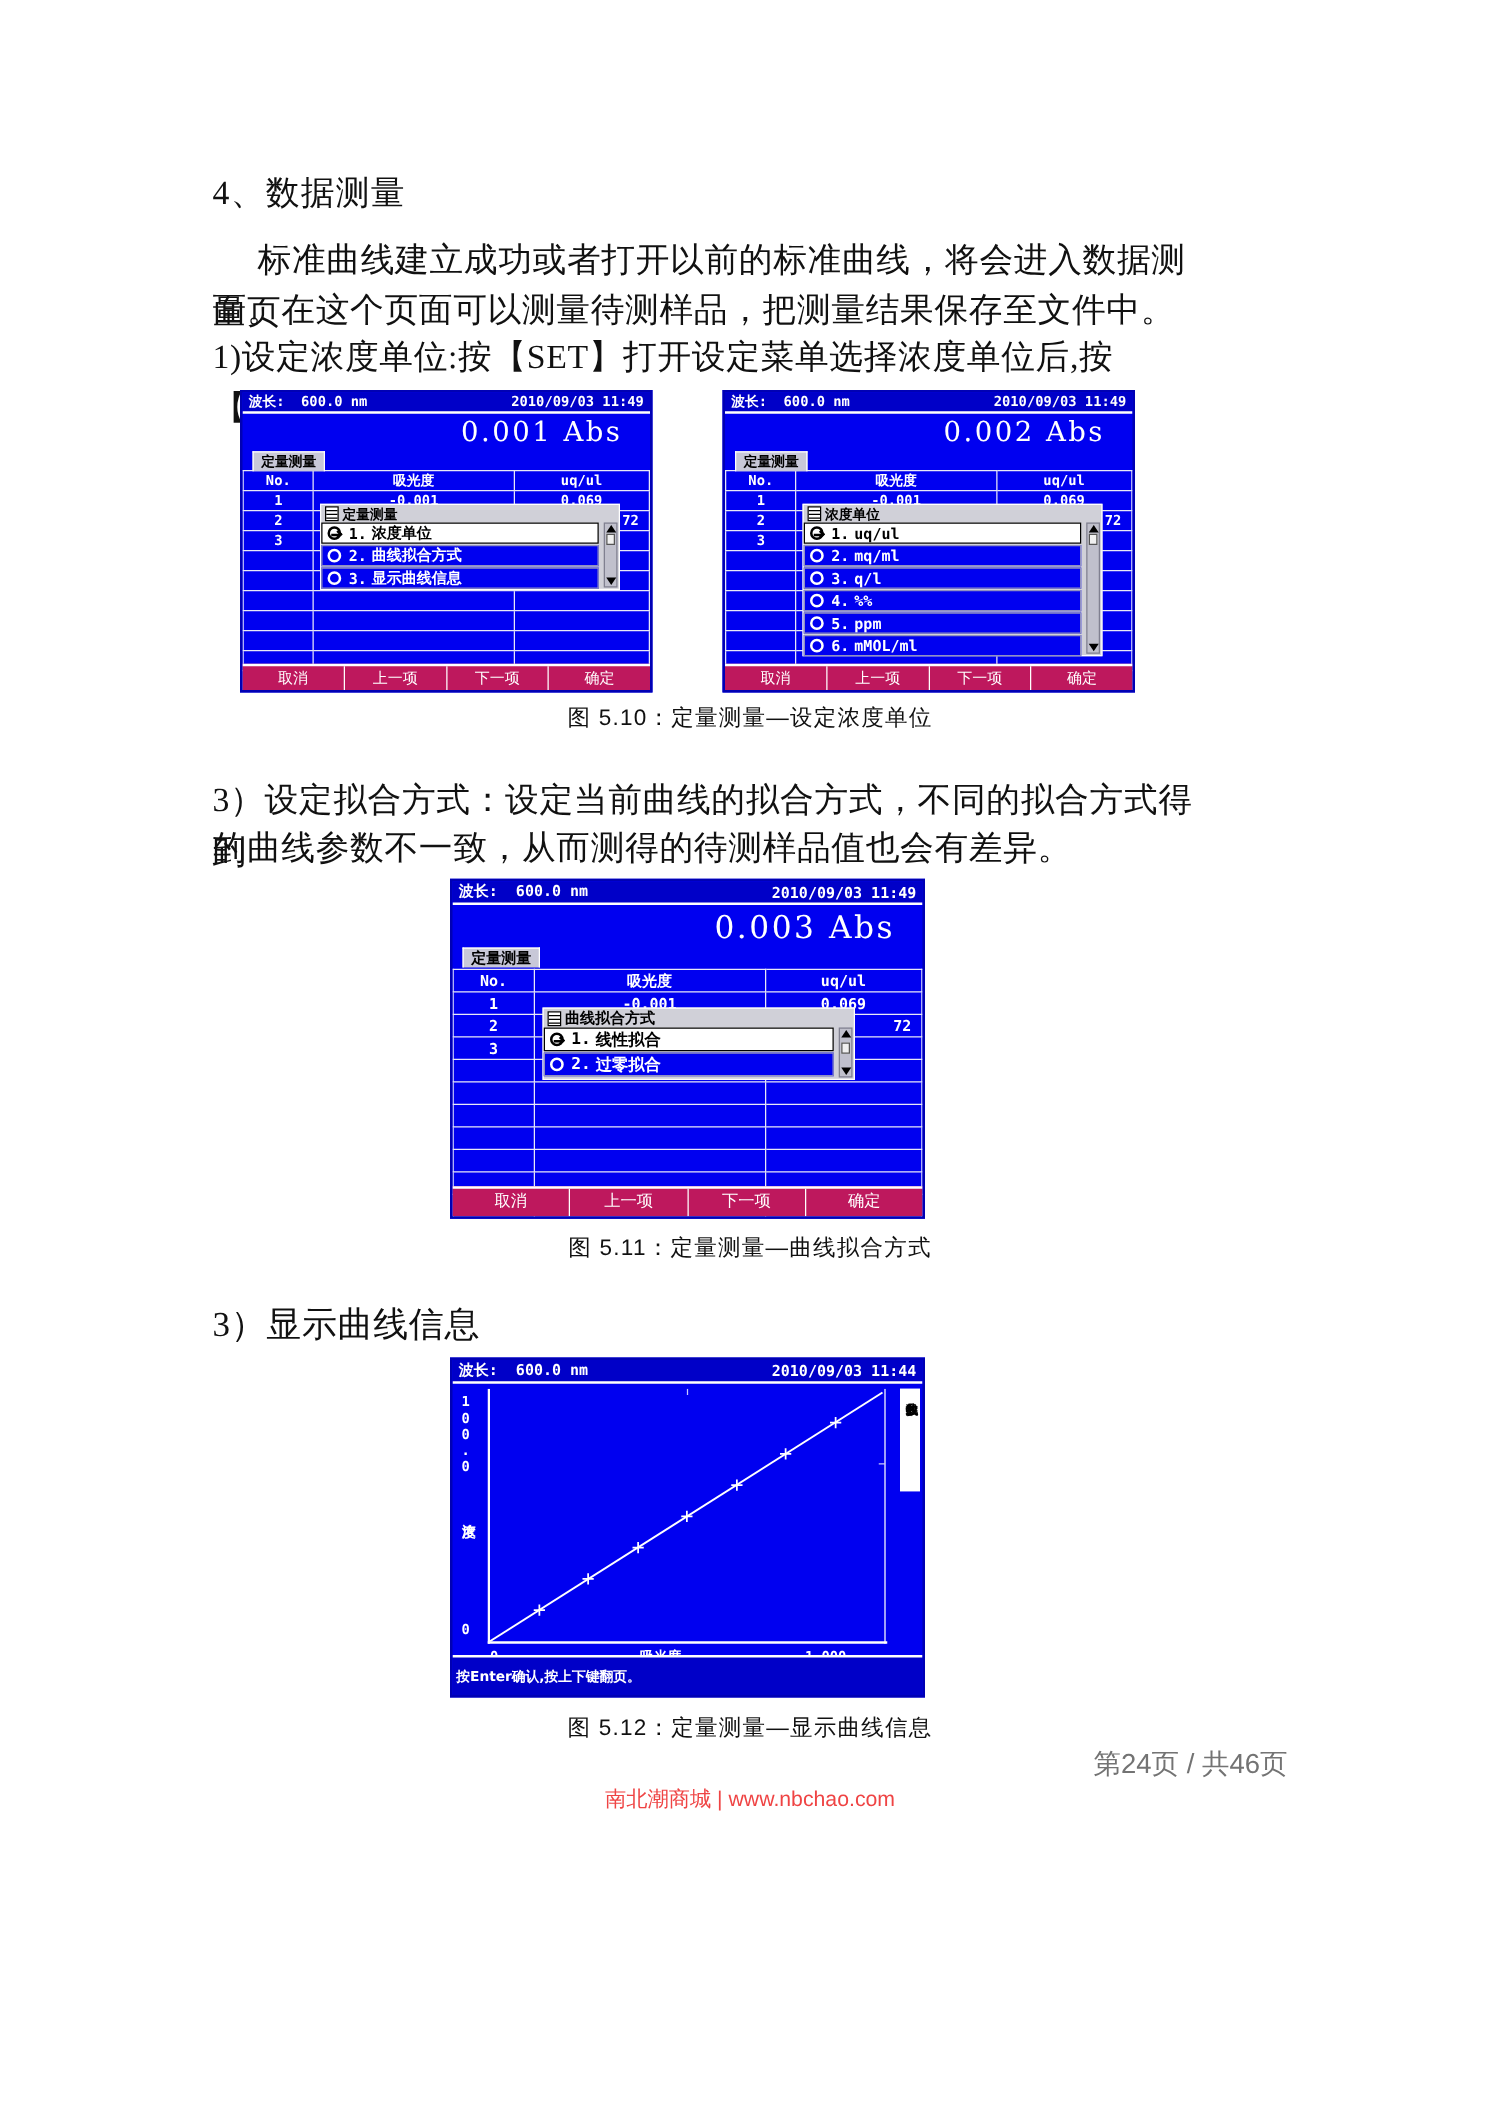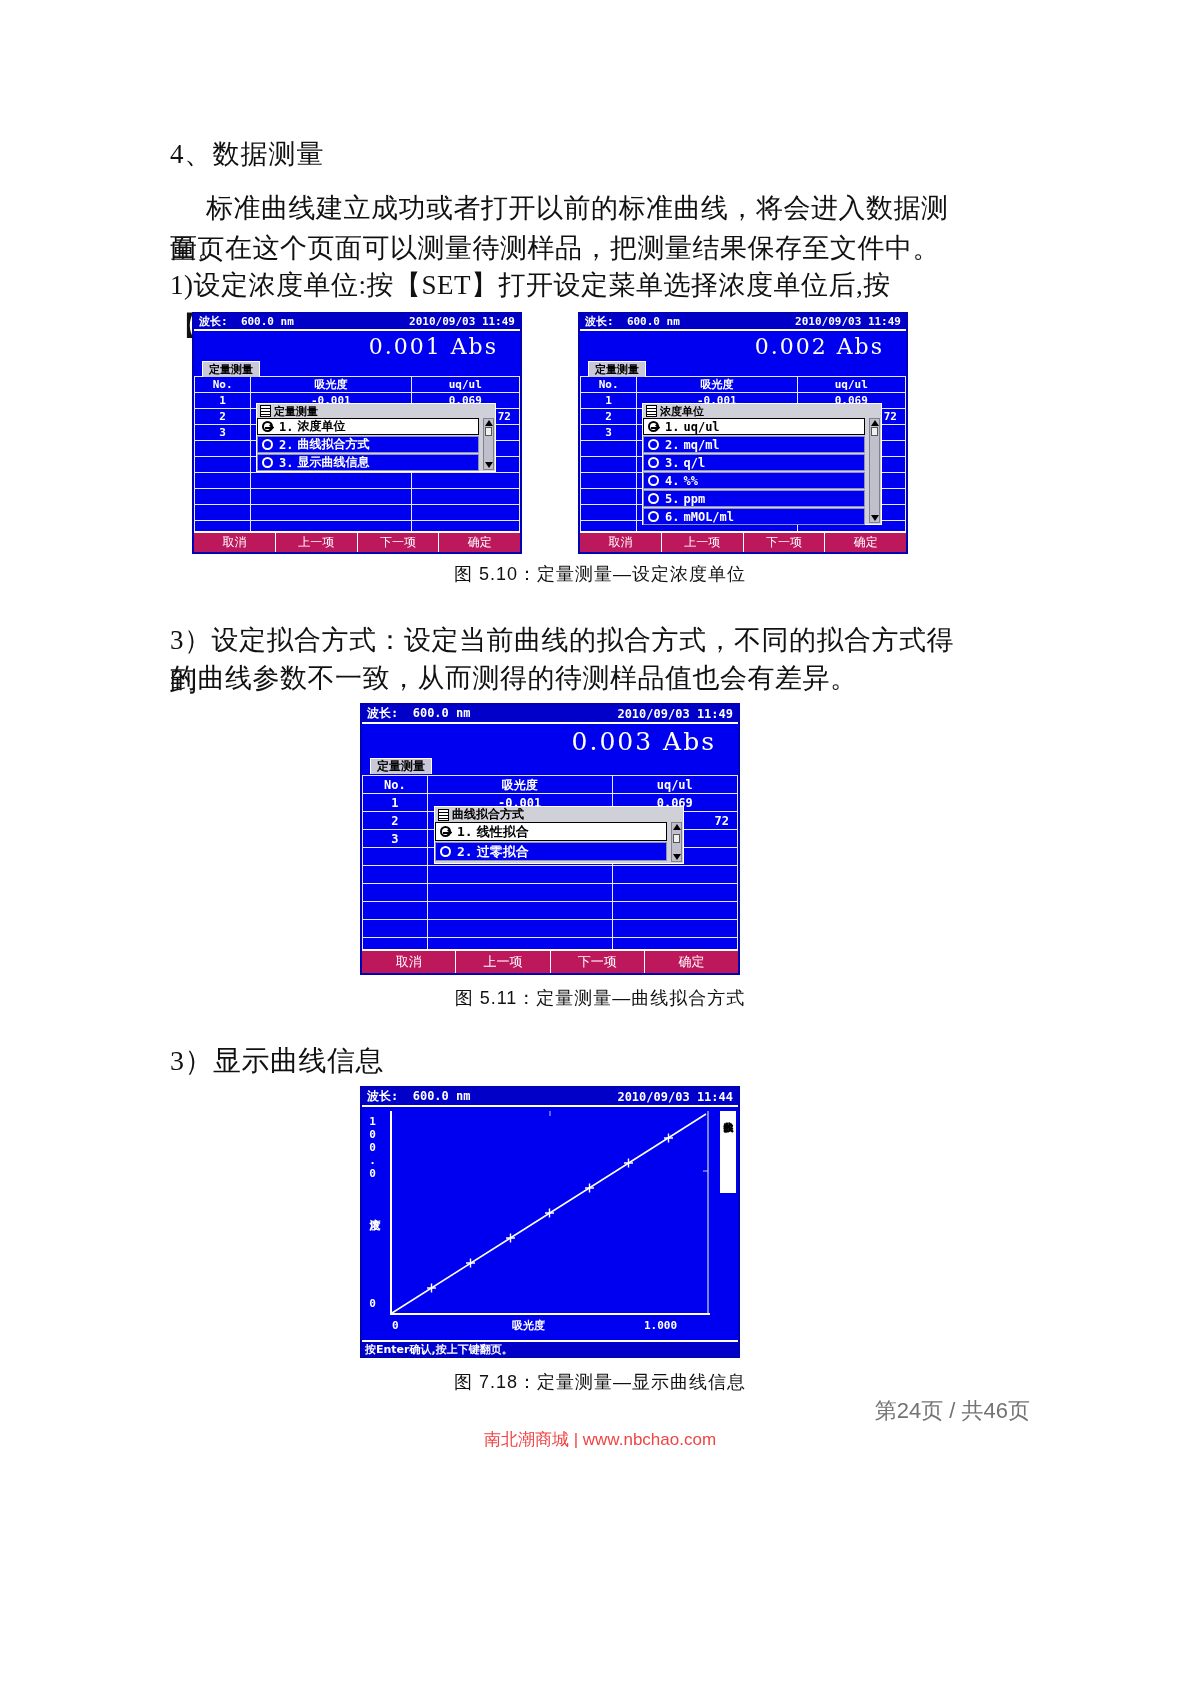--- a/index.html
+++ b/index.html
@@ -123,21 +123,21 @@
   .arrw.up{border-left:4px solid transparent;border-right:4px solid transparent;border-bottom:6px solid #000;margin-top:1px;}
   .arrw.dn{border-left:4px solid transparent;border-right:4px solid transparent;border-top:6px solid #000;margin-bottom:1px;}
   .thumb{width:7px;height:9px;background:#f0f0f0;border:1px solid #555;box-sizing:border-box;}
 
   
   .chartwrap{position:absolute;}
   .axlabel{position:absolute;color:#fff;font-size:11px;font-weight:bold;
            font-family:"DejaVu Sans Mono","Liberation Mono",monospace;}
   .vert{writing-mode:vertical-rl;text-orientation:upright;letter-spacing:0;}
   .statusbar{
-    position:absolute;left:0;right:0;bottom:0;height:16px;background:#0000c8;
+    position:absolute;left:0;right:0;bottom:0;height:32px;background:#0000c8;
     border-top:2px solid #fff;color:#fff;font-size:11px;font-weight:bold;
     font-family:"DejaVu Sans","Liberation Sans",sans-serif;
     display:flex;align-items:center;padding-left:3px;box-sizing:border-box;
   }
   .rightbox{
     position:absolute;background:#fff;border:1px solid #fff;
     color:#000;font-size:10px;font-weight:bold;
     font-family:"DejaVu Sans","Liberation Sans",sans-serif;
     writing-mode:vertical-rl;text-orientation:upright;
     padding:2px 1px;line-height:11px;box-sizing:border-box;
@@ -539,18 +539,18 @@
       <div class="rightbox" style="right:2px;top:4px;width:16px;height:82px;">曲线参数</div>
 
       <div class="axlabel" style="left:30px;top:212px;">0</div>
       <div class="axlabel" style="left:150px;top:211px;font-family:'DejaVu Sans',sans-serif;">吸光度</div>
       <div class="axlabel" style="left:282px;top:212px;">1.000</div>
     </div>
 
     <div class="statusbar">按Enter确认,按上下键翻页。</div>
   </div>
 
-  <div class="caption" style="left:0;right:0;top:1370px;">图 7.18：定量测量—显示曲线信息</div>
+  <div class="caption" style="left:0;right:0;top:1370px;">图 5.12：定量测量—显示曲线信息</div>
 
   <div class="pagenum">第24页 / 共46页</div>
   <div class="watermark">南北潮商城 | www.nbchao.com</div>
 
 </div>
 
 </body></html>

